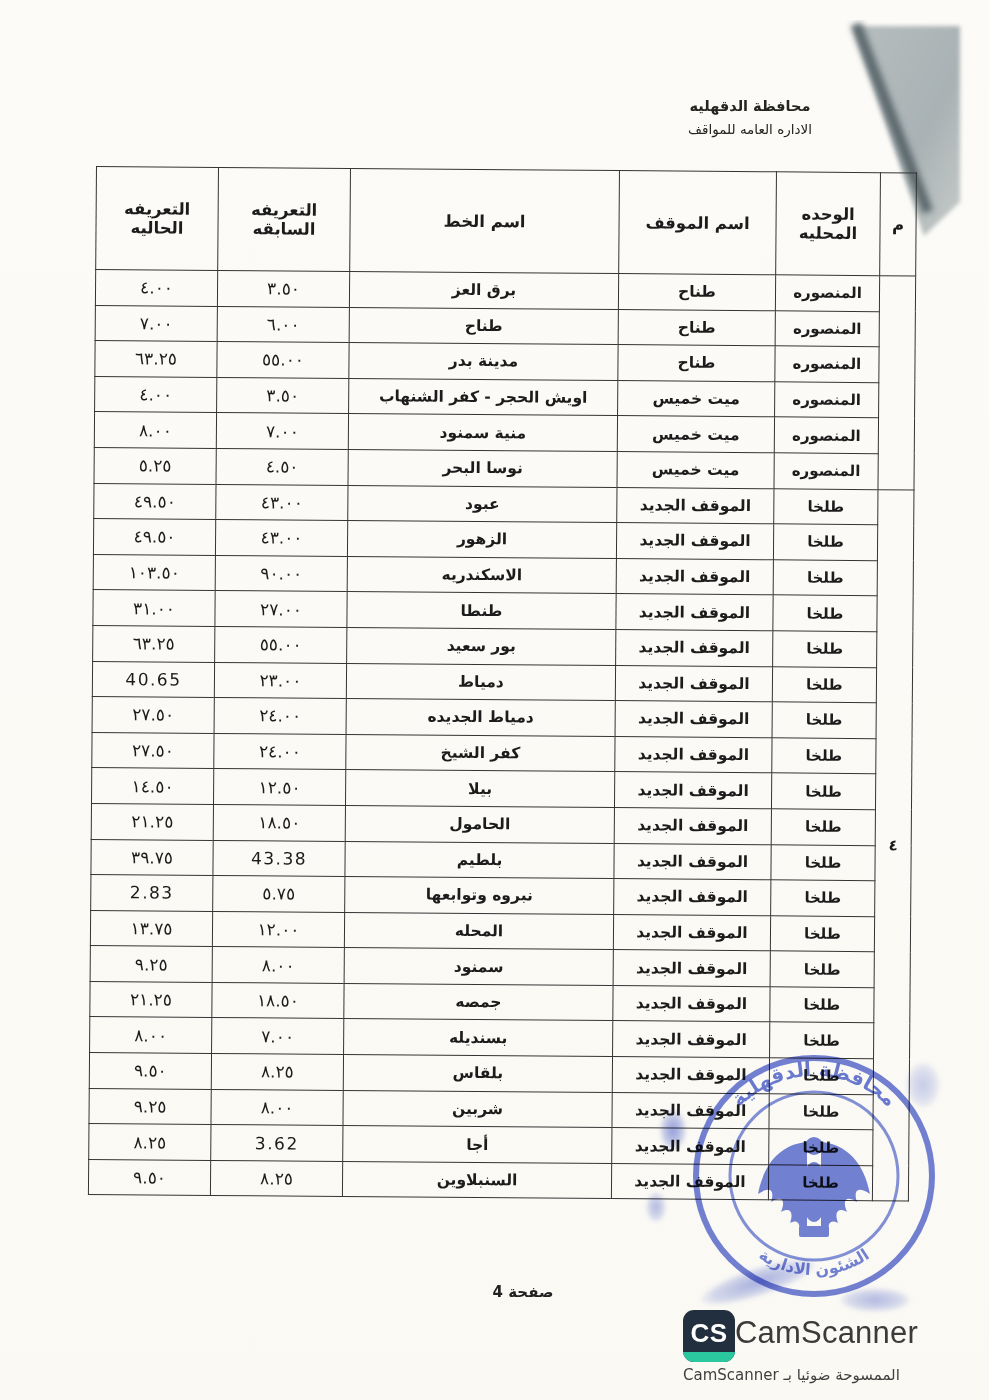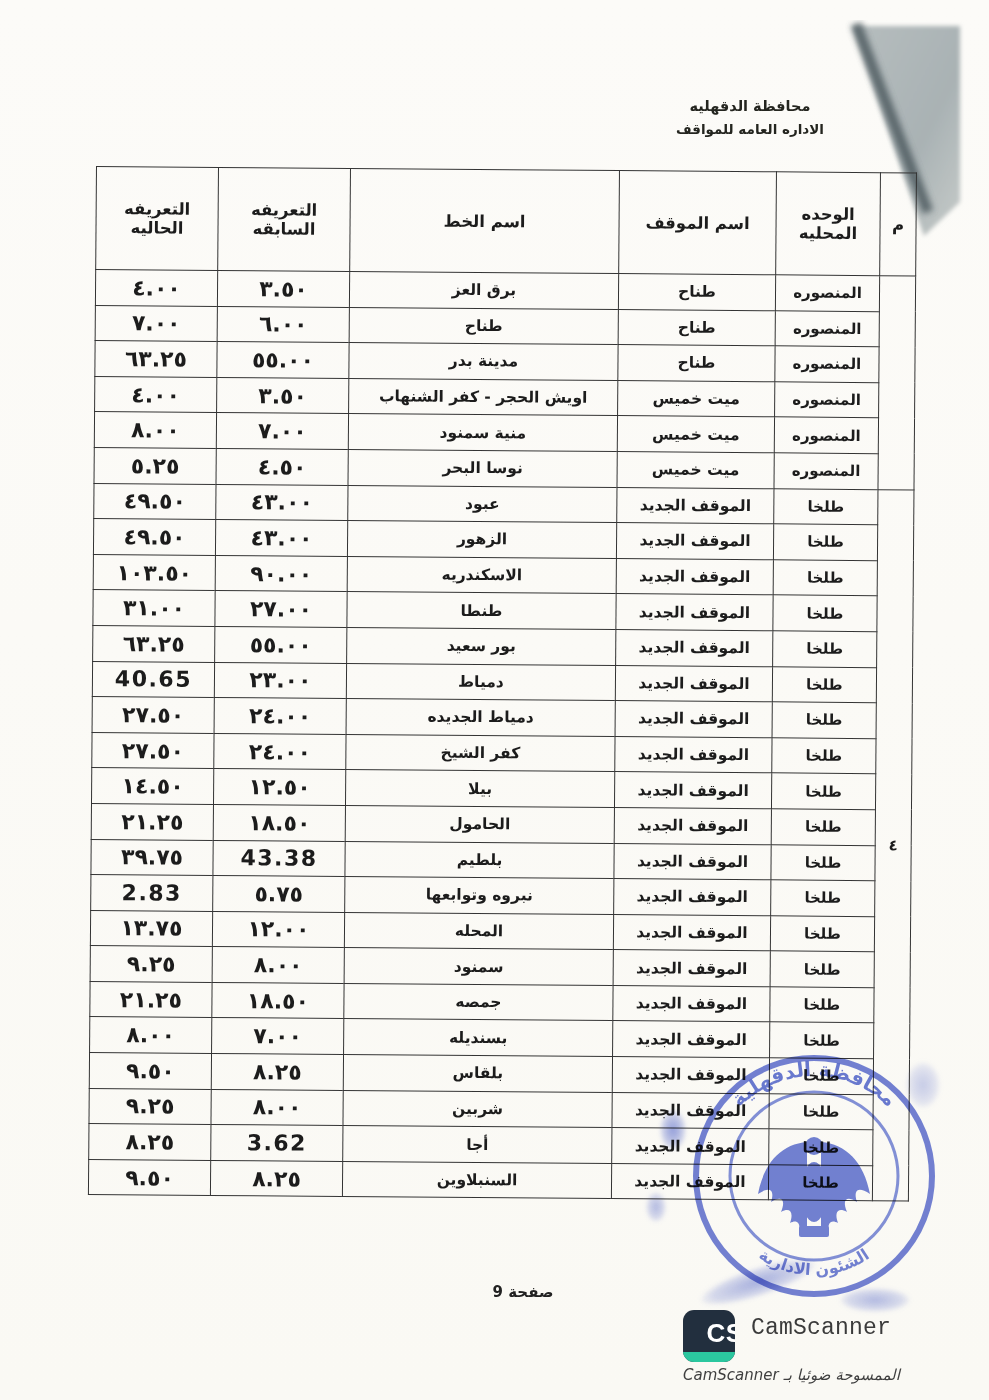--- a/index.html
+++ b/index.html
@@ -22,21 +22,21 @@
 
   
   .corner-svg{position:absolute;left:826px;top:20px;z-index:1;}
 
   
   .doc-header{
     position:absolute;left:630px;top:98px;width:240px;
     text-align:center;direction:rtl;z-index:2;
   }
   .doc-header .l1{font-size:14.5px;font-weight:700;letter-spacing:.3px;color:#24251f;}
-  .doc-header .l2{font-size:13.5px;font-weight:700;margin-top:7px;color:#24251f;}
+  .doc-header .l2{font-size:13.5px;font-weight:400;margin-top:7px;color:#24251f;}
 
   
   .table-wrap{
     position:absolute;left:96px;top:166px;z-index:2;
     transform:rotate(0.45deg);transform-origin:0 0;
   }
   table.tariff{
     border-collapse:collapse;table-layout:fixed;width:820px;
     direction:rtl;background:transparent;
   }
@@ -44,21 +44,21 @@
     border:1.5px solid var(--line);
     text-align:center;vertical-align:middle;
     color:#1c1c1c;overflow:hidden;
   }
   table.tariff th{height:100px;font-size:16.5px;font-weight:700;}
   table.tariff td{height:34.6px;padding:0 2px;}
   td.c-serial{vertical-align:top;padding-top:6px;font-size:15px;font-weight:700;}
   td.c-unit{font-size:15px;font-weight:700;border-radius:15px;}
   td.c-stop{font-size:15.5px;font-weight:700;}
   td.c-line{font-size:15.5px;font-weight:700;}
-  td.c-prev,td.c-curr{font-size:22px;font-weight:700;letter-spacing:1.5px;}
+  td.c-prev,td.c-curr{font-size:17px;font-weight:400;letter-spacing:1.5px;}
 
   
   .stamp{
     position:absolute;left:678px;top:1040px;width:272px;height:272px;z-index:3;
     color:var(--stamp-blue);mix-blend-mode:multiply;opacity:.9;
   }
   .smudge{position:absolute;z-index:3;border-radius:50%;mix-blend-mode:multiply;
     background:radial-gradient(ellipse at center, rgba(61,83,203,.55) 0%, rgba(61,83,203,.25) 55%, rgba(61,83,203,0) 75%);
     filter:blur(2px);}
 
@@ -70,31 +70,31 @@
 
   
   .cs-block{position:absolute;left:683px;top:1308px;width:268px;z-index:4;}
   .cs-logo{
     position:absolute;left:0;top:2px;width:52px;height:52px;border-radius:11px;
     background:var(--cs-navy);overflow:hidden;
   }
   .cs-logo .cs-txt{
     position:absolute;left:0;top:3px;width:100%;height:40px;line-height:40px;
     text-align:center;color:#fff;font-weight:700;font-size:26px;
-    font-family:"Liberation Sans",sans-serif;letter-spacing:.5px;padding-left:16px;
+    font-family:"Liberation Sans",sans-serif;letter-spacing:.5px;
   }
   .cs-logo .cs-bar{position:absolute;left:0;bottom:0;width:100%;height:10px;background:var(--cs-teal);}
   .cs-name{
-    position:absolute;left:68px;top:7px;width:204px;
-    font-family:Liberation Mono, monospace;font-size:23px;font-weight:500;
+    position:absolute;left:52px;top:7px;width:204px;
+    font-family:Liberation Sans, sans-serif;font-size:31px;font-weight:500;
     color:#3b3b3b;letter-spacing:.2px;white-space:nowrap;
   }
   .cs-caption{
     position:absolute;left:0;top:58px;width:268px;text-align:left;direction:rtl;
-    font-size:15px;color:#3f3f3f;white-space:nowrap;font-style:italic;
+    font-size:15px;color:#3f3f3f;white-space:nowrap;
   }
 </style>
 </head>
 <body>
 
 <div class="page">
 
   <svg class="corner-svg" width="164" height="240" viewBox="0 0 164 240">
     <defs>
       <linearGradient id="gcorner" x1="0" y1="0" x2="1" y2="1">
@@ -354,21 +354,21 @@
       <rect x="121" y="186" width="30" height="11" rx="2"></rect>
     </g>
   </svg>
 
   <div class="smudge" style="left:660px;top:1110px;width:26px;height:40px;"></div>
   <div class="smudge" style="left:646px;top:1192px;width:20px;height:30px;opacity:.7;"></div>
   <div class="smudge" style="left:698px;top:1268px;width:120px;height:28px;transform:rotate(-18deg);opacity:.8;"></div>
   <div class="smudge" style="left:840px;top:1288px;width:70px;height:24px;opacity:.7;"></div>
   <div class="smudge" style="left:906px;top:1062px;width:34px;height:46px;opacity:.5;"></div>
 
-  <div class="page-num">صفحة 9</div>
+  <div class="page-num">صفحة 4</div>
 
   <div class="cs-block">
     <div class="cs-logo">
       <div class="cs-txt">CS</div>
       <div class="cs-bar"></div>
     </div>
     <div class="cs-name">CamScanner</div>
     <div class="cs-caption">الممسوحة ضوئيا بـ CamScanner</div>
   </div>
 

